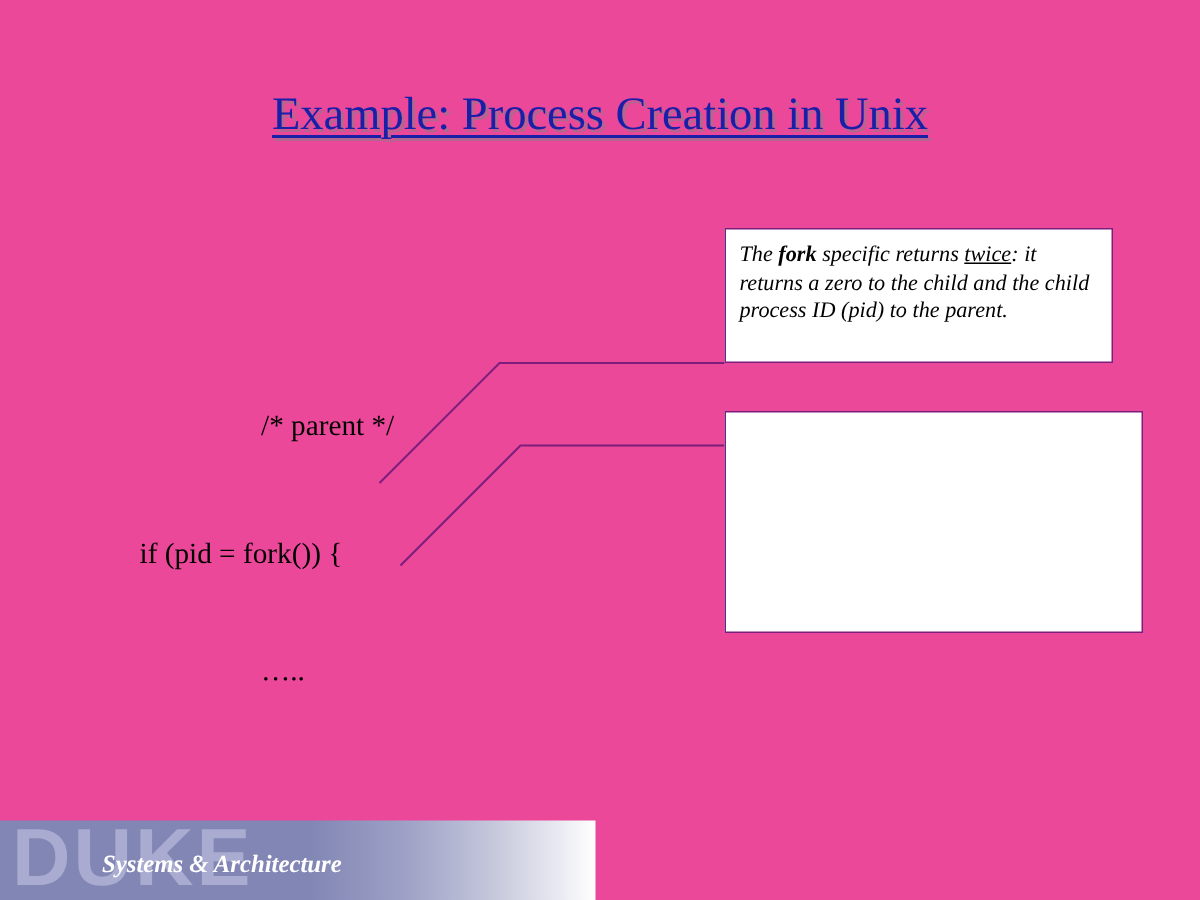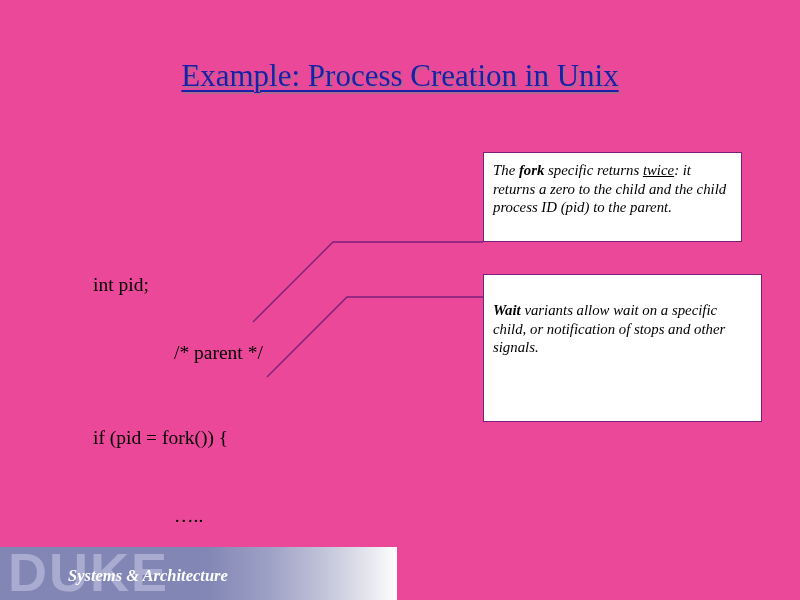--- a/index.html
+++ b/index.html
@@ -167,41 +167,39 @@
   <div id="slide-title">
     <span class="title-text">Example: Process Creation in Unix</span>
   </div>
 
   <svg id="leaders" viewBox="0 0 800 600" width="800" height="600">
     <path d="M253,322 L333,242 L483,242" fill="none" stroke="#7c1f7c" stroke-width="1.4"></path>
     <path d="M267,377 L347,297 L483,297" fill="none" stroke="#7c1f7c" stroke-width="1.4"></path>
   </svg>
 
   <div id="code-block">
-    <div class="cline">int pid;</div>
     <div class="cline indent">/* parent */</div>
     <div class="cline gap-above">if (pid = fork()) {</div>
     <div class="cline indent-gap">…..</div>
     
     
     
     
     
     
   </div>
 
   <div class="callout" id="callout-fork">
     <div class="inner">
       <p><span>The </span><b>fork</b><span> specific returns </span><u>twice</u><span>: it returns a zero to the child and the child process ID (pid) to the parent.</span></p>
     </div>
   </div>
 
   <div class="callout" id="callout-wait">
     <div class="inner">
-      <p class="spaced"><b>Wait</b><span> variants allow wait on a specific child, or notification of stops and other signals.</span></p>
     </div>
   </div>
 
   <div id="footer-band">
     <div id="footer-duke">DUKE</div>
   </div>
   <div id="footer-tagline">Systems &amp; Architecture</div>
 
 </div>
 

